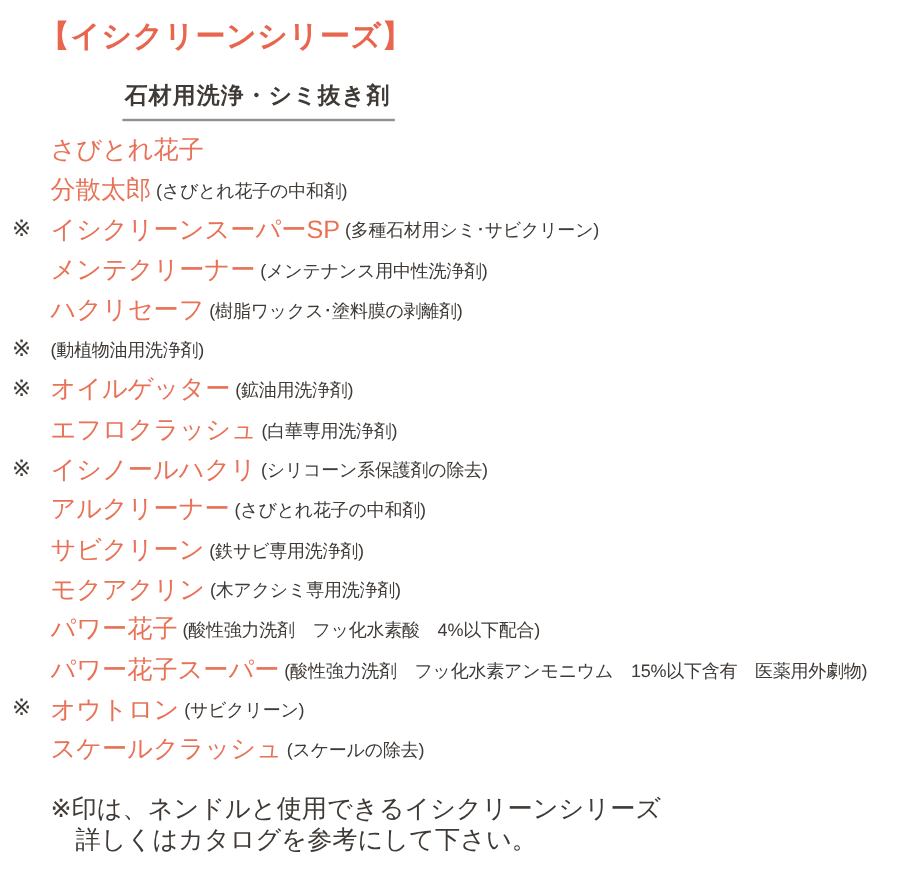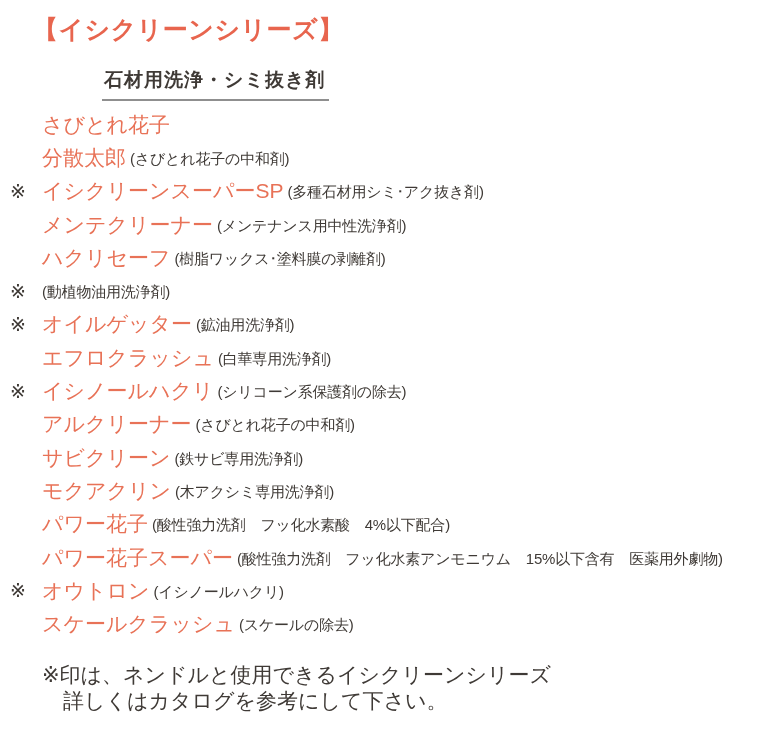--- a/index.html
+++ b/index.html
@@ -104,21 +104,21 @@
 
     <li class="product-row">
       <span class="mark"></span>
       <span class="name">分散太郎</span>
       <span class="desc">(さびとれ花子の中和剤)</span>
     </li>
 
     <li class="product-row">
       <span class="mark">※</span>
       <span class="name">イシクリーンスーパーSP</span>
-      <span class="desc">(多種石材用シミ･アク抜き剤)</span>
+      <span class="desc">(多種石材用シミ･サビクリーン)</span>
     </li>
 
     <li class="product-row">
       <span class="mark"></span>
       <span class="name">メンテクリーナー</span>
       <span class="desc">(メンテナンス用中性洗浄剤)</span>
     </li>
 
     <li class="product-row">
       <span class="mark"></span>
@@ -175,21 +175,21 @@
 
     <li class="product-row">
       <span class="mark"></span>
       <span class="name">パワー花子スーパー</span>
       <span class="desc">(酸性強力洗剤　フッ化水素アンモニウム　15%以下含有　医薬用外劇物)</span>
     </li>
 
     <li class="product-row">
       <span class="mark">※</span>
       <span class="name">オウトロン</span>
-      <span class="desc">(イシノールハクリ)</span>
+      <span class="desc">(サビクリーン)</span>
     </li>
 
     <li class="product-row">
       <span class="mark"></span>
       <span class="name">スケールクラッシュ</span>
       <span class="desc">(スケールの除去)</span>
     </li>
   </ul>
 
   <div class="footnote">

